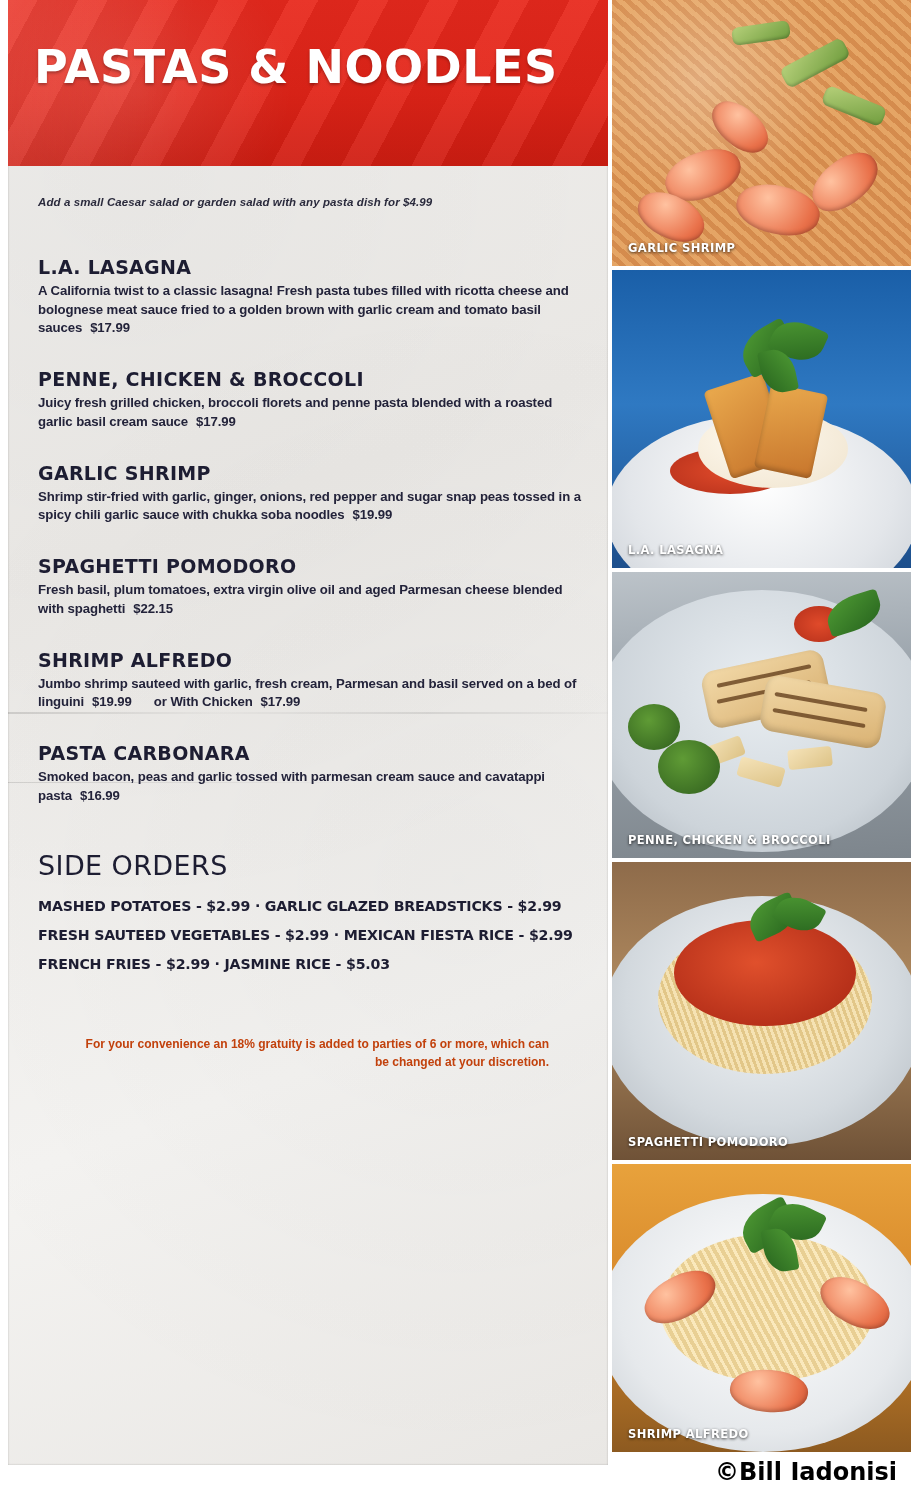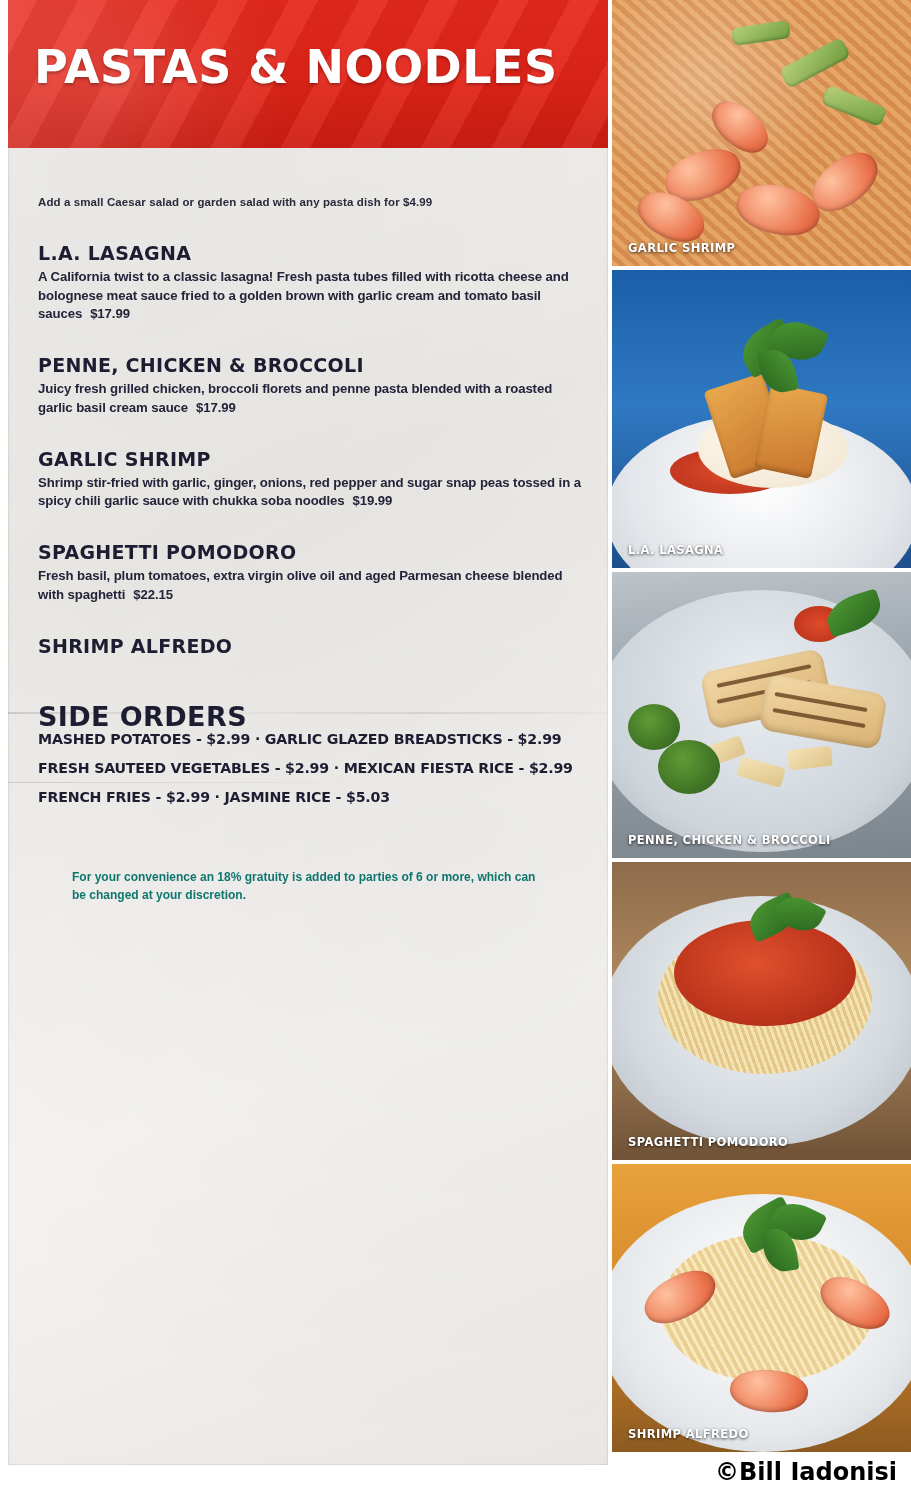--- a/index.html
+++ b/index.html
@@ -41,21 +41,21 @@
     background: linear-gradient(90deg, rgba(0,0,0,0.13), rgba(0,0,0,0.02) 35%, rgba(0,0,0,0.09) 70%, rgba(0,0,0,0.02)); }
   .crease.c2 { left: 8px; top: 782px; width: 340px; height: 1px;
     background: linear-gradient(90deg, rgba(0,0,0,0.12), rgba(0,0,0,0.01)); }
 
   
   #header-banner {
     position: absolute;
     left: 8px;
     top: 0;
     width: 600px;
-    height: 148px;
+    height: 166px;
     background:
       linear-gradient(100deg, rgba(255,255,255,0.12) 0%, rgba(255,255,255,0) 30%),
       repeating-linear-gradient(118deg, rgba(255,255,255,0.06) 0px, rgba(255,255,255,0.06) 26px, rgba(0,0,0,0.05) 26px, rgba(0,0,0,0.05) 62px),
       linear-gradient(180deg, #e8291d 0%, #e22418 55%, #cf1d12 100%);
     overflow: hidden;
   }
   #header-banner::after {
     content: "";
     position: absolute;
     left: -40px; top: -60px;
@@ -81,21 +81,22 @@
     position: absolute;
     left: 38px;
     top: 196px;
     width: 545px;
   }
   .note-top {
     font-size: 11.5px;
     font-weight: bold;
     color: #2a2a3c;
     letter-spacing: 0.1px;
-    margin-bottom: 34px;
+    margin-bottom: 48px;
+    font-style: italic;
   }
   .item {
     margin-bottom: 30px;
   }
   .item-name {
     font-family: "DejaVu Sans", sans-serif;
     font-size: 19px;
     font-weight: bold;
     color: #1d1d32;
     letter-spacing: 0.3px;
@@ -113,40 +114,41 @@
     padding-left: 8px;
   }
   .item-desc .alt {
     white-space: nowrap;
     padding-left: 22px;
   }
 
   #side-orders-title {
     font-family: "DejaVu Sans", sans-serif;
     font-size: 27px;
-    font-weight: bold;
+    font-weight: normal;
     color: #1d1d32;
     letter-spacing: 0.4px;
     margin-top: 44px;
+    margin-bottom: 18px;
   }
   .side-line {
     font-family: "DejaVu Sans", sans-serif;
     font-size: 14.2px;
     font-weight: bold;
     color: #1d1d32;
     letter-spacing: -0.2px;
     line-height: 1.0;
     margin-bottom: 15px;
   }
   #gratuity-note {
     margin-top: 64px;
-    text-align: left;
+    text-align: right;
     font-size: 12px;
     font-weight: bold;
-    color: #0f766e;
+    color: #c2410c;
     line-height: 1.5;
     padding: 0 34px;
   }
 
   
   #photo-column {
     position: absolute;
     left: 612px;
     top: 0;
     width: 299px;
@@ -276,23 +278,32 @@
 
     <div class="item">
       <div class="item-name">SPAGHETTI POMODORO</div>
       <div class="item-desc">
         <span>Fresh basil, plum tomatoes, extra virgin olive oil and aged Parmesan cheese blended with spaghetti</span><span class="price">$22.15</span>
       </div>
     </div>
 
     <div class="item">
       <div class="item-name">SHRIMP ALFREDO</div>
-    </div>
-
-
+      <div class="item-desc">
+        <span>Jumbo shrimp sauteed with garlic, fresh cream, Parmesan and basil served on a bed of linguini</span><span class="price">$19.99</span><span class="alt">or With Chicken</span><span class="price">$17.99</span>
+      </div>
+    </div>
+
+
+    <div class="item">
+      <div class="item-name">PASTA CARBONARA</div>
+      <div class="item-desc">
+        <span>Smoked bacon, peas and garlic tossed with parmesan cream sauce and cavatappi pasta</span><span class="price">$16.99</span>
+      </div>
+    </div>
 
     <div id="side-orders-title">SIDE ORDERS</div>
     <div class="side-line">MASHED POTATOES - $2.99  ·  GARLIC GLAZED BREADSTICKS - $2.99</div>
     <div class="side-line">FRESH SAUTEED VEGETABLES - $2.99  ·  MEXICAN FIESTA RICE - $2.99</div>
     <div class="side-line">FRENCH FRIES - $2.99 · JASMINE RICE - $5.03</div>
 
     <div id="gratuity-note">For your convenience an 18% gratuity is added to parties of 6 or more, which can be changed at your discretion.</div>
   </div>
 
   <div id="photo-column">

